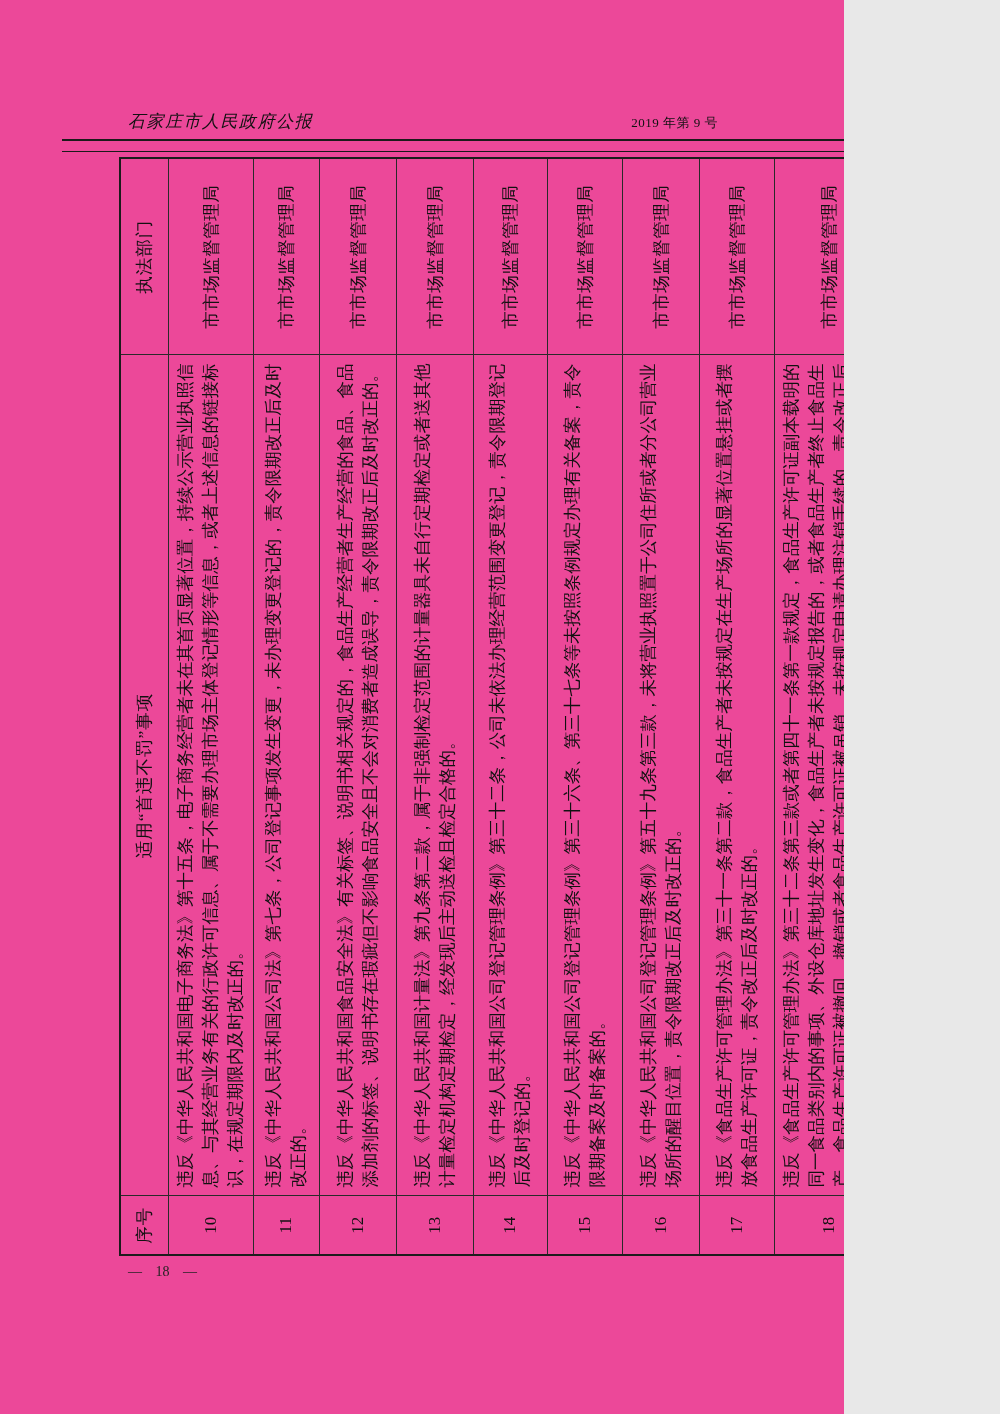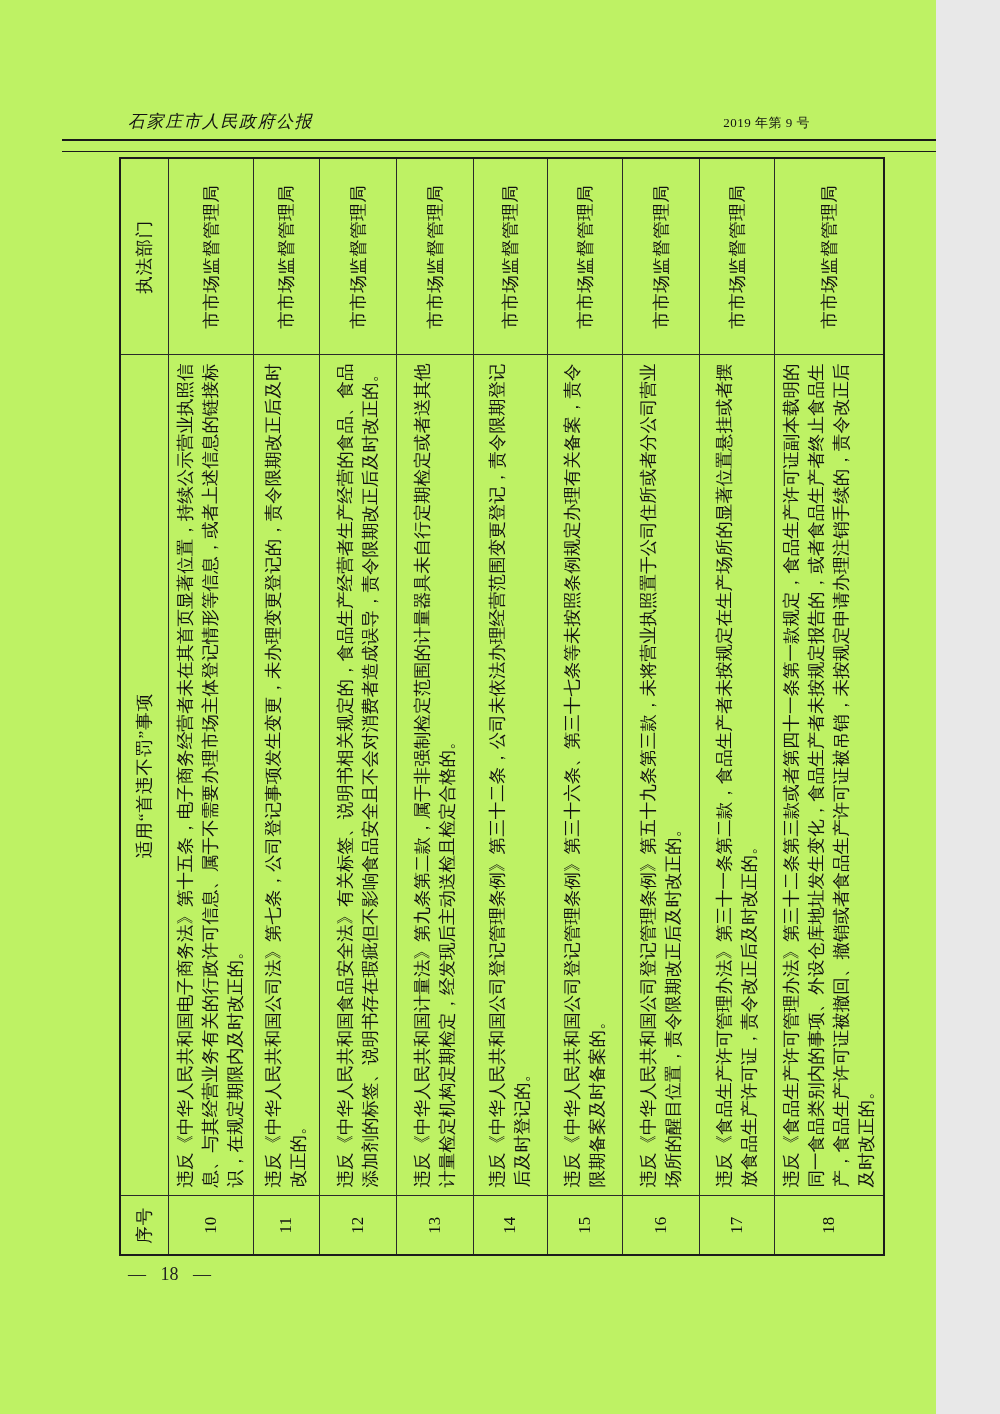--- a/index.html
+++ b/index.html
@@ -3,22 +3,22 @@
 <meta charset="utf-8">
 <style>
   * { box-sizing: border-box; }
   html,body { margin:0; padding:0; }
   body {
     width:1000px; height:1414px;
     font-family: "Liberation Serif", "DejaVu Serif", serif;
     color:#111; background:#e8e8e8;
   }
   .page {
-    position:relative; width:936px; height:1414px;
-    background:#bef264; overflow:hidden;
+    position:relative; width:844px; height:1414px;
+    background:#ec4899; overflow:hidden;
   }
   .masthead {
     position:absolute; top:110px; left:128px; right:126px;
     display:flex; justify-content:space-between; align-items:baseline;
   }
   .masthead-left { font-size:17px; font-style:italic; letter-spacing:1.5px; }
   .masthead-right { font-size:13px; letter-spacing:0.5px; }
   .rule-thick { position:absolute; top:139px; left:62px; width:876px; height:2px; background:#1a1a1a; }
   .rule-thin  { position:absolute; top:151px; left:62px; width:876px; height:1px; background:#1a1a1a; }
 
@@ -49,21 +49,21 @@
   tr.r11 { height:66px; }
   tr.r12 { height:77px; }
   tr.r13 { height:77px; }
   tr.r14 { height:74px; }
   tr.r15 { height:75px; }
   tr.r16 { height:77px; }
   tr.r17 { height:75px; }
   tr.r18 { height:108px; }
   .footer {
     position:absolute; left:128px; top:1264px;
-    font-size:18px; word-spacing:10px; color:#222;
+    font-size:14px; word-spacing:10px; color:#222;
   }
 </style>
 </head>
 <body>
 
 <div class="page">
 
   <div class="masthead">
     <span class="masthead-left">石家庄市人民政府公报</span>
     <span class="masthead-right">2019 年第 9 号</span>

